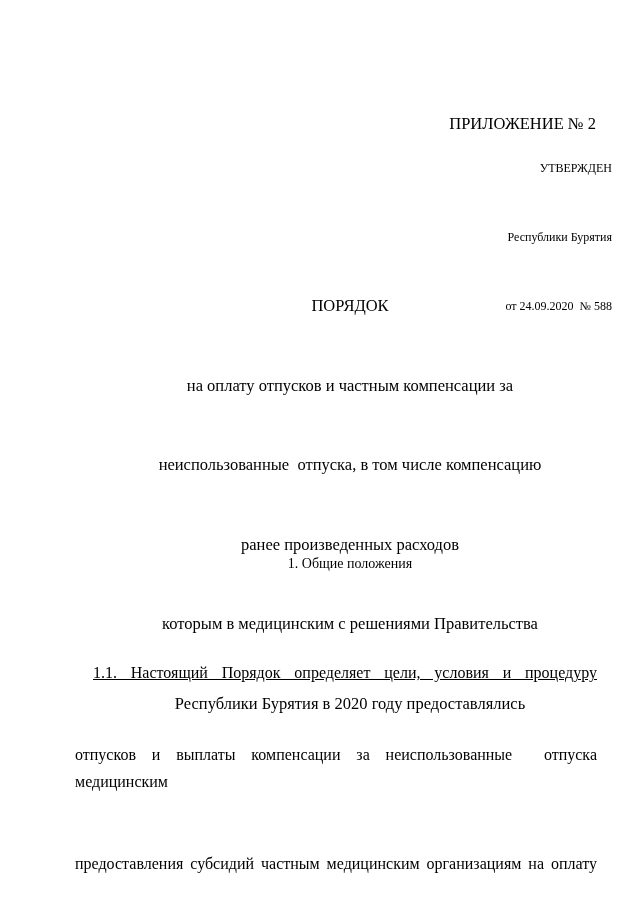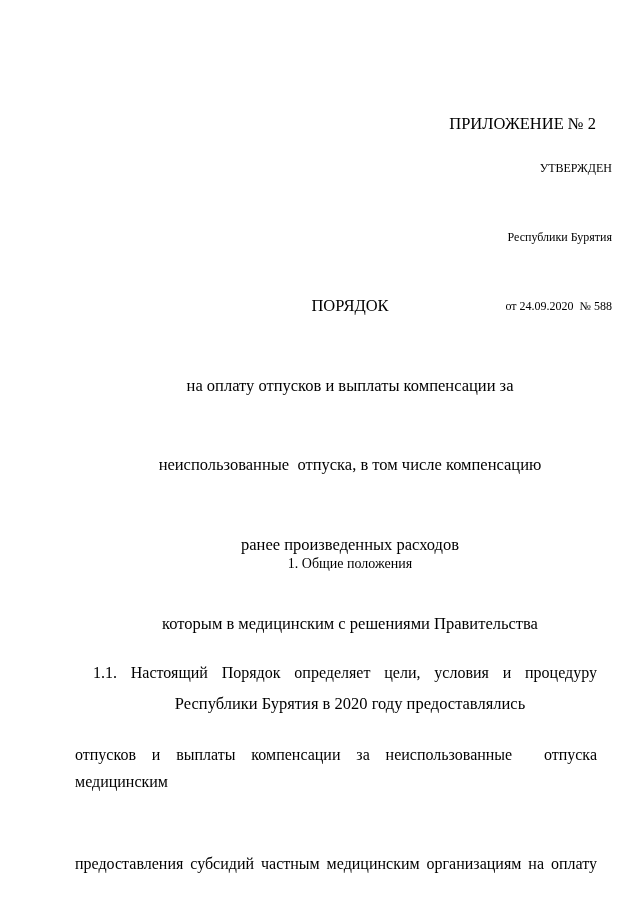--- a/index.html
+++ b/index.html
@@ -62,38 +62,39 @@
     font-size: 16px;
     line-height: 27.2px;
     white-space: pre-wrap;
   }
   .paragraph .line {
     text-align: justify;
     text-align-last: justify;
   }
   .paragraph .line.first {
     text-indent: 18px;
+    text-decoration: underline;
   }
 </style>
 </head>
 <body>
 
 <div class="page">
 
   <div class="appendix">ПРИЛОЖЕНИЕ № 2</div>
 
   <div class="approved">
     <div>УТВЕРЖДЕН</div>
     <div>Республики Бурятия</div>
     <div>от 24.09.2020&nbsp; № 588</div>
   </div>
 
   <div class="doc-title">
     <div>ПОРЯДОК</div>
-    <div>на оплату отпусков и выплаты компенсации за</div>
+    <div>на оплату отпусков и частным компенсации за</div>
     <div>неиспользованные&nbsp; отпуска, в том числе компенсацию</div>
     <div>ранее произведенных расходов</div>
     <div>которым в медицинским с решениями Правительства</div>
     <div>Республики Бурятия в 2020 году предоставлялись</div>
     
     
   </div>
 
   <div class="section-heading">1. Общие положения</div>
 

